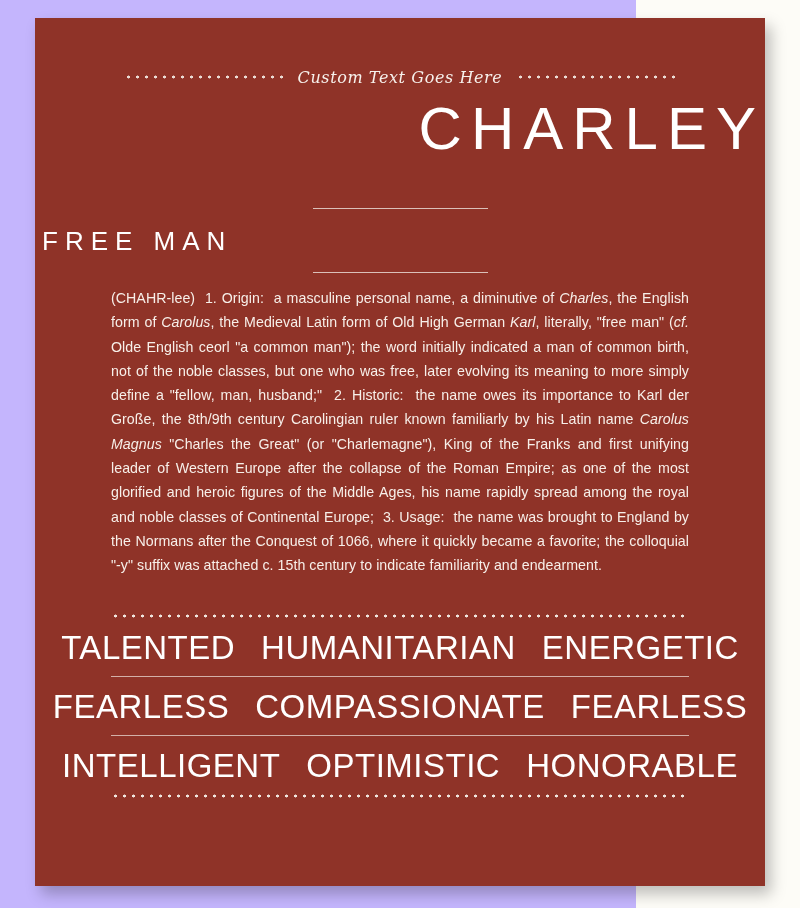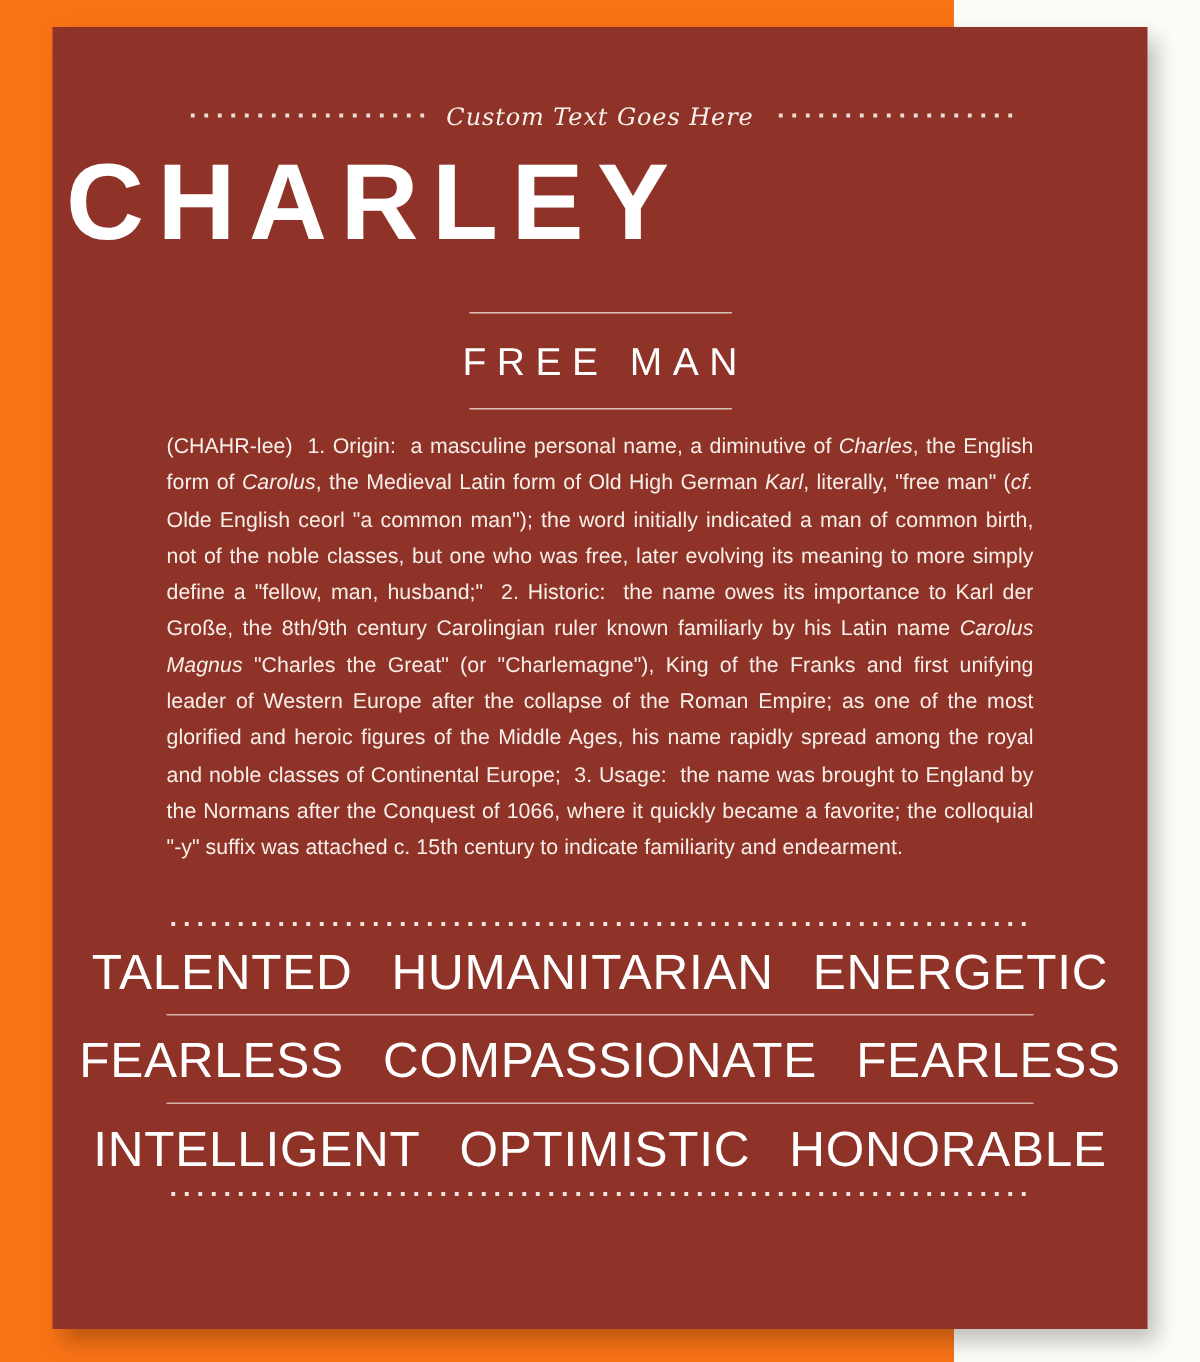--- a/index.html
+++ b/index.html
@@ -11,21 +11,21 @@
     width: 800px;
     height: 908px;
     font-family: "Liberation Sans", sans-serif;
     overflow: hidden;
   }
 
   .poster-outer {
     position: relative;
     width: 636px;
     height: 908px;
-    background: #f97316;
+    background: #c4b5fd;
     box-sizing: border-box;
   }
 
   .poster {
     position: absolute;
     left: 35px;
     top: 18px;
     width: 730px;
     height: 868px;
     background: #8f3328;
@@ -64,37 +64,37 @@
     white-space: nowrap;
     color: #f7f1ec;
   }
 
   
   .name {
     position: absolute;
     top: 78px;
     left: 0;
     right: 0;
-    text-align: left;
-    font-family: "Liberation Sans", sans-serif;
-    font-weight: bold;
-    font-size: 72px;
+    text-align: right;
+    font-family: "Liberation Sans", sans-serif;
+    font-weight: normal;
+    font-size: 60px;
     letter-spacing: 9px;
     color: #ffffff;
     line-height: 1.1;
     text-indent: 9px;
   }
 
   
   .meaning-wrap {
     position: absolute;
     top: 190px;
     left: 0;
     right: 0;
-    text-align: center;
+    text-align: left;
   }
   .rule {
     width: 175px;
     height: 1px;
     background: #e9d9d2;
     margin: 0 auto;
     opacity: .85;
   }
   .meaning {
     font-family: "Liberation Sans", sans-serif;

